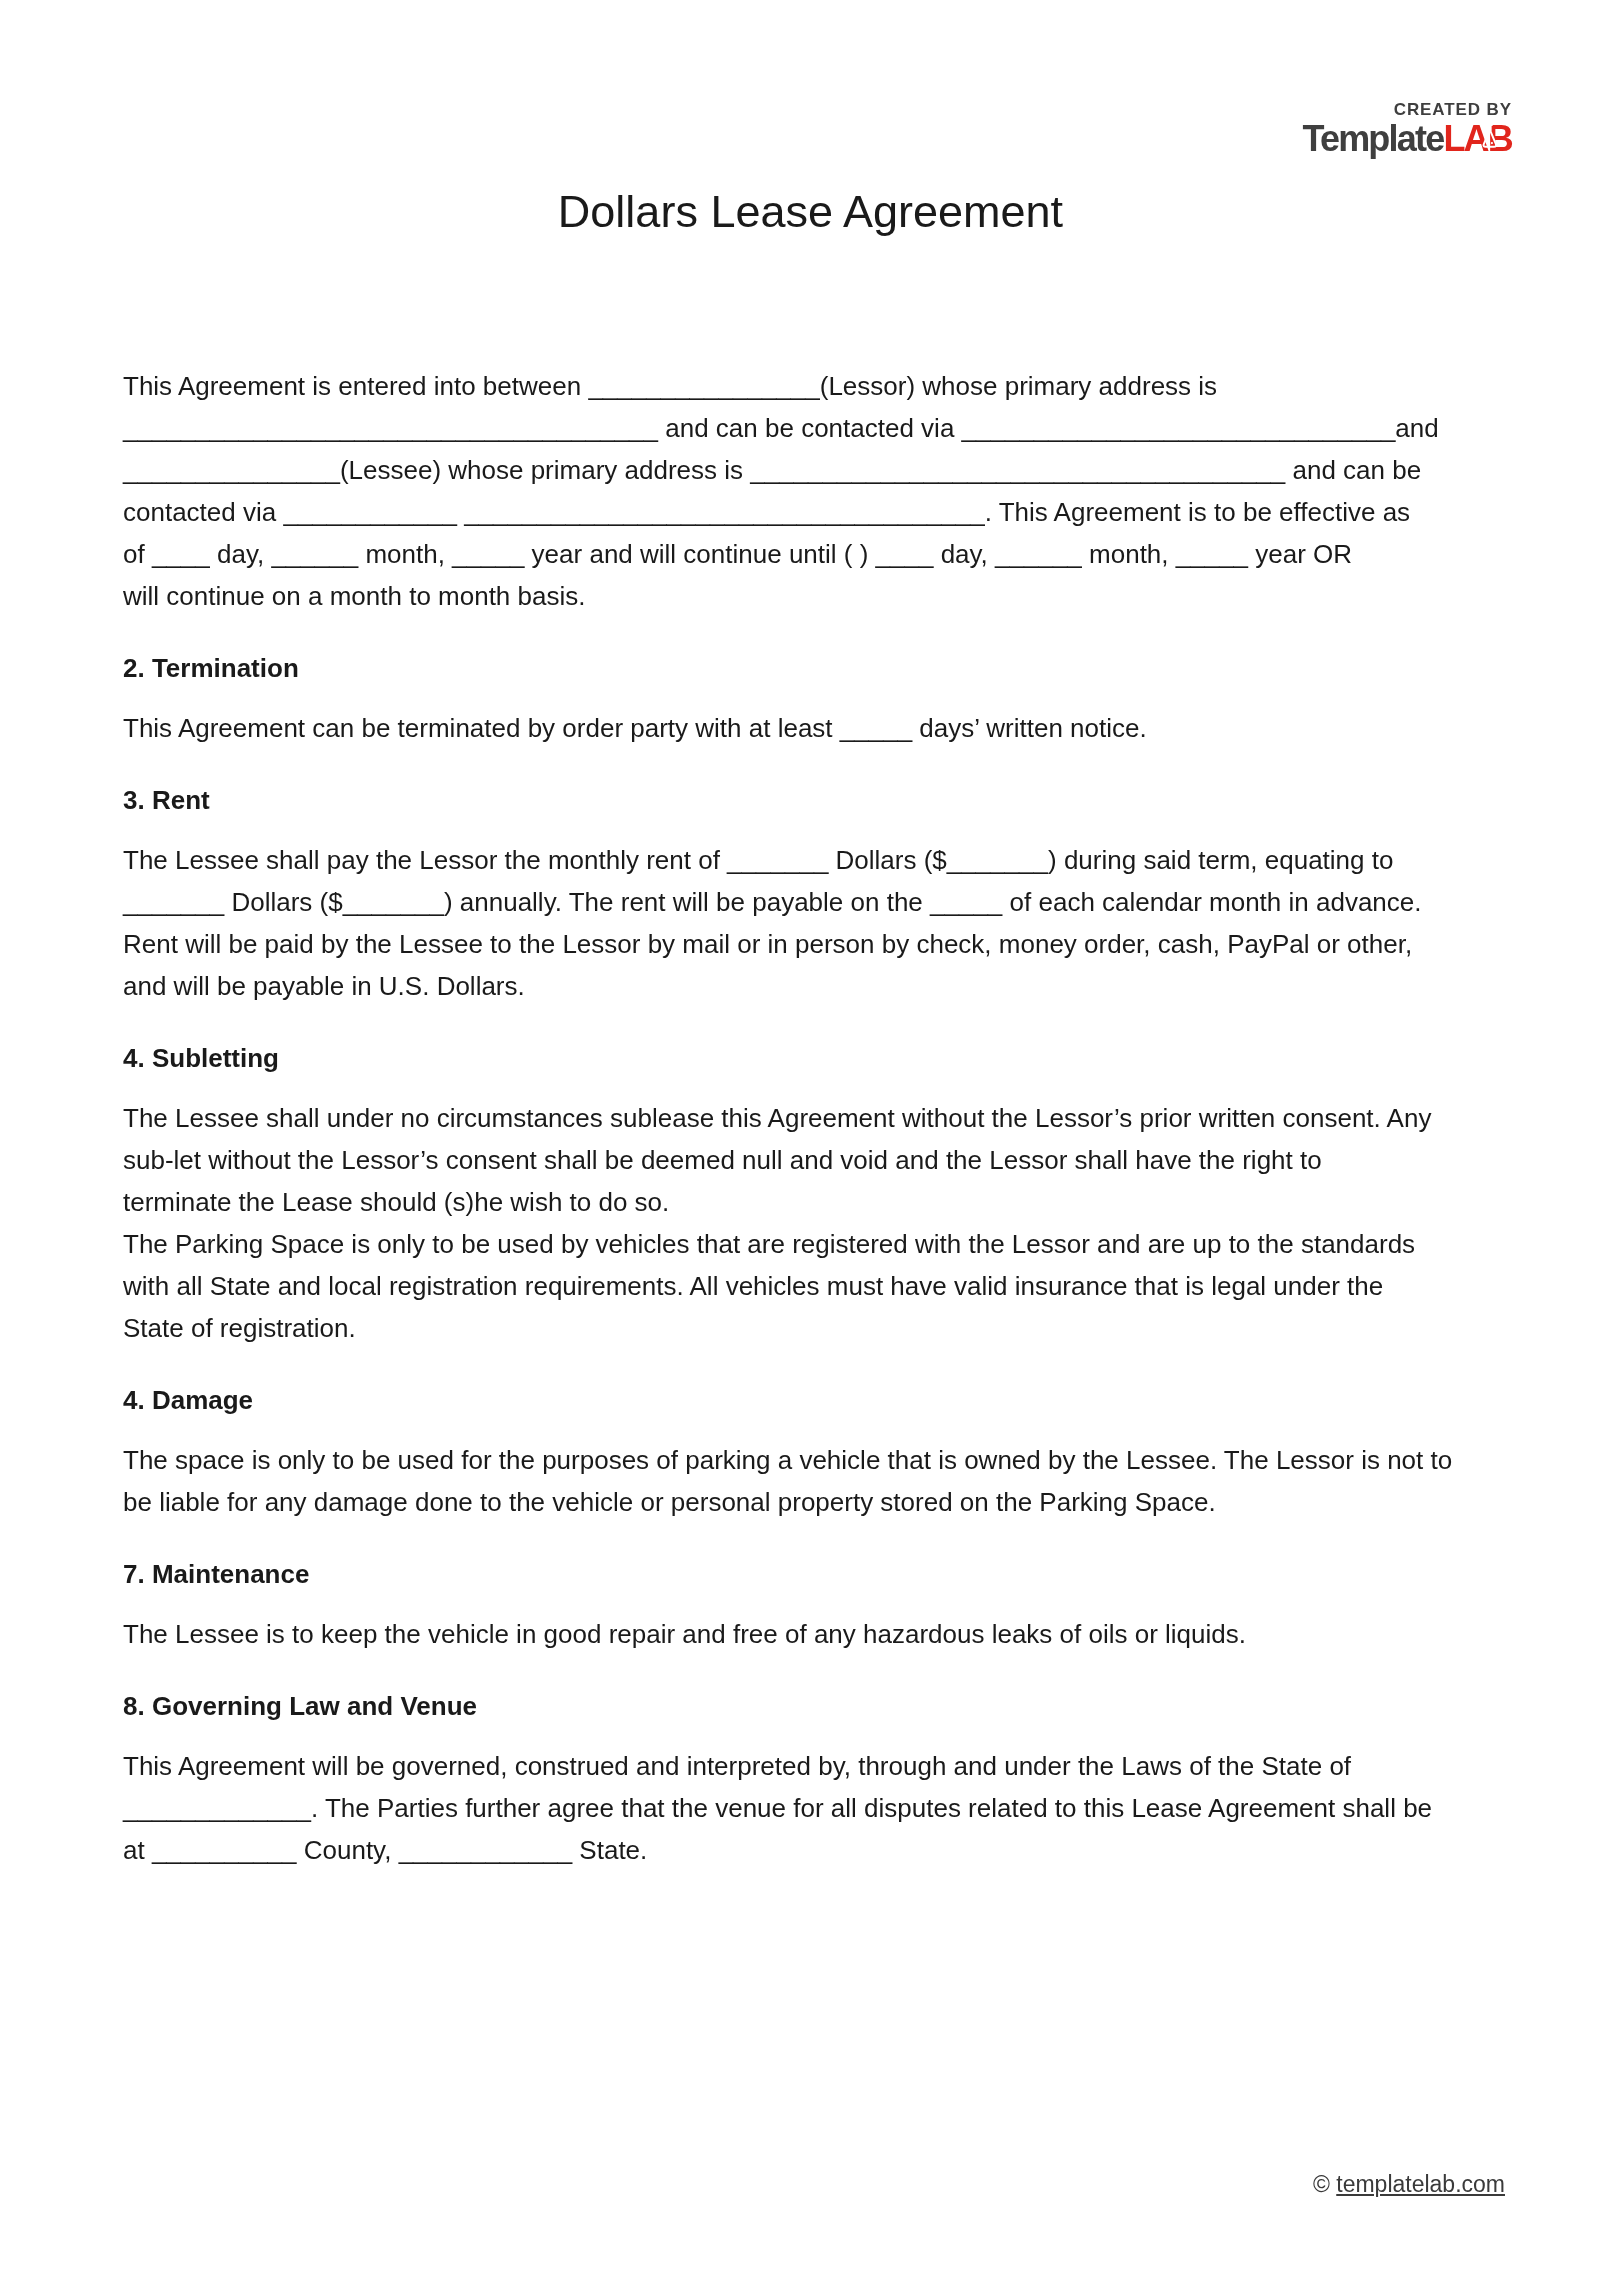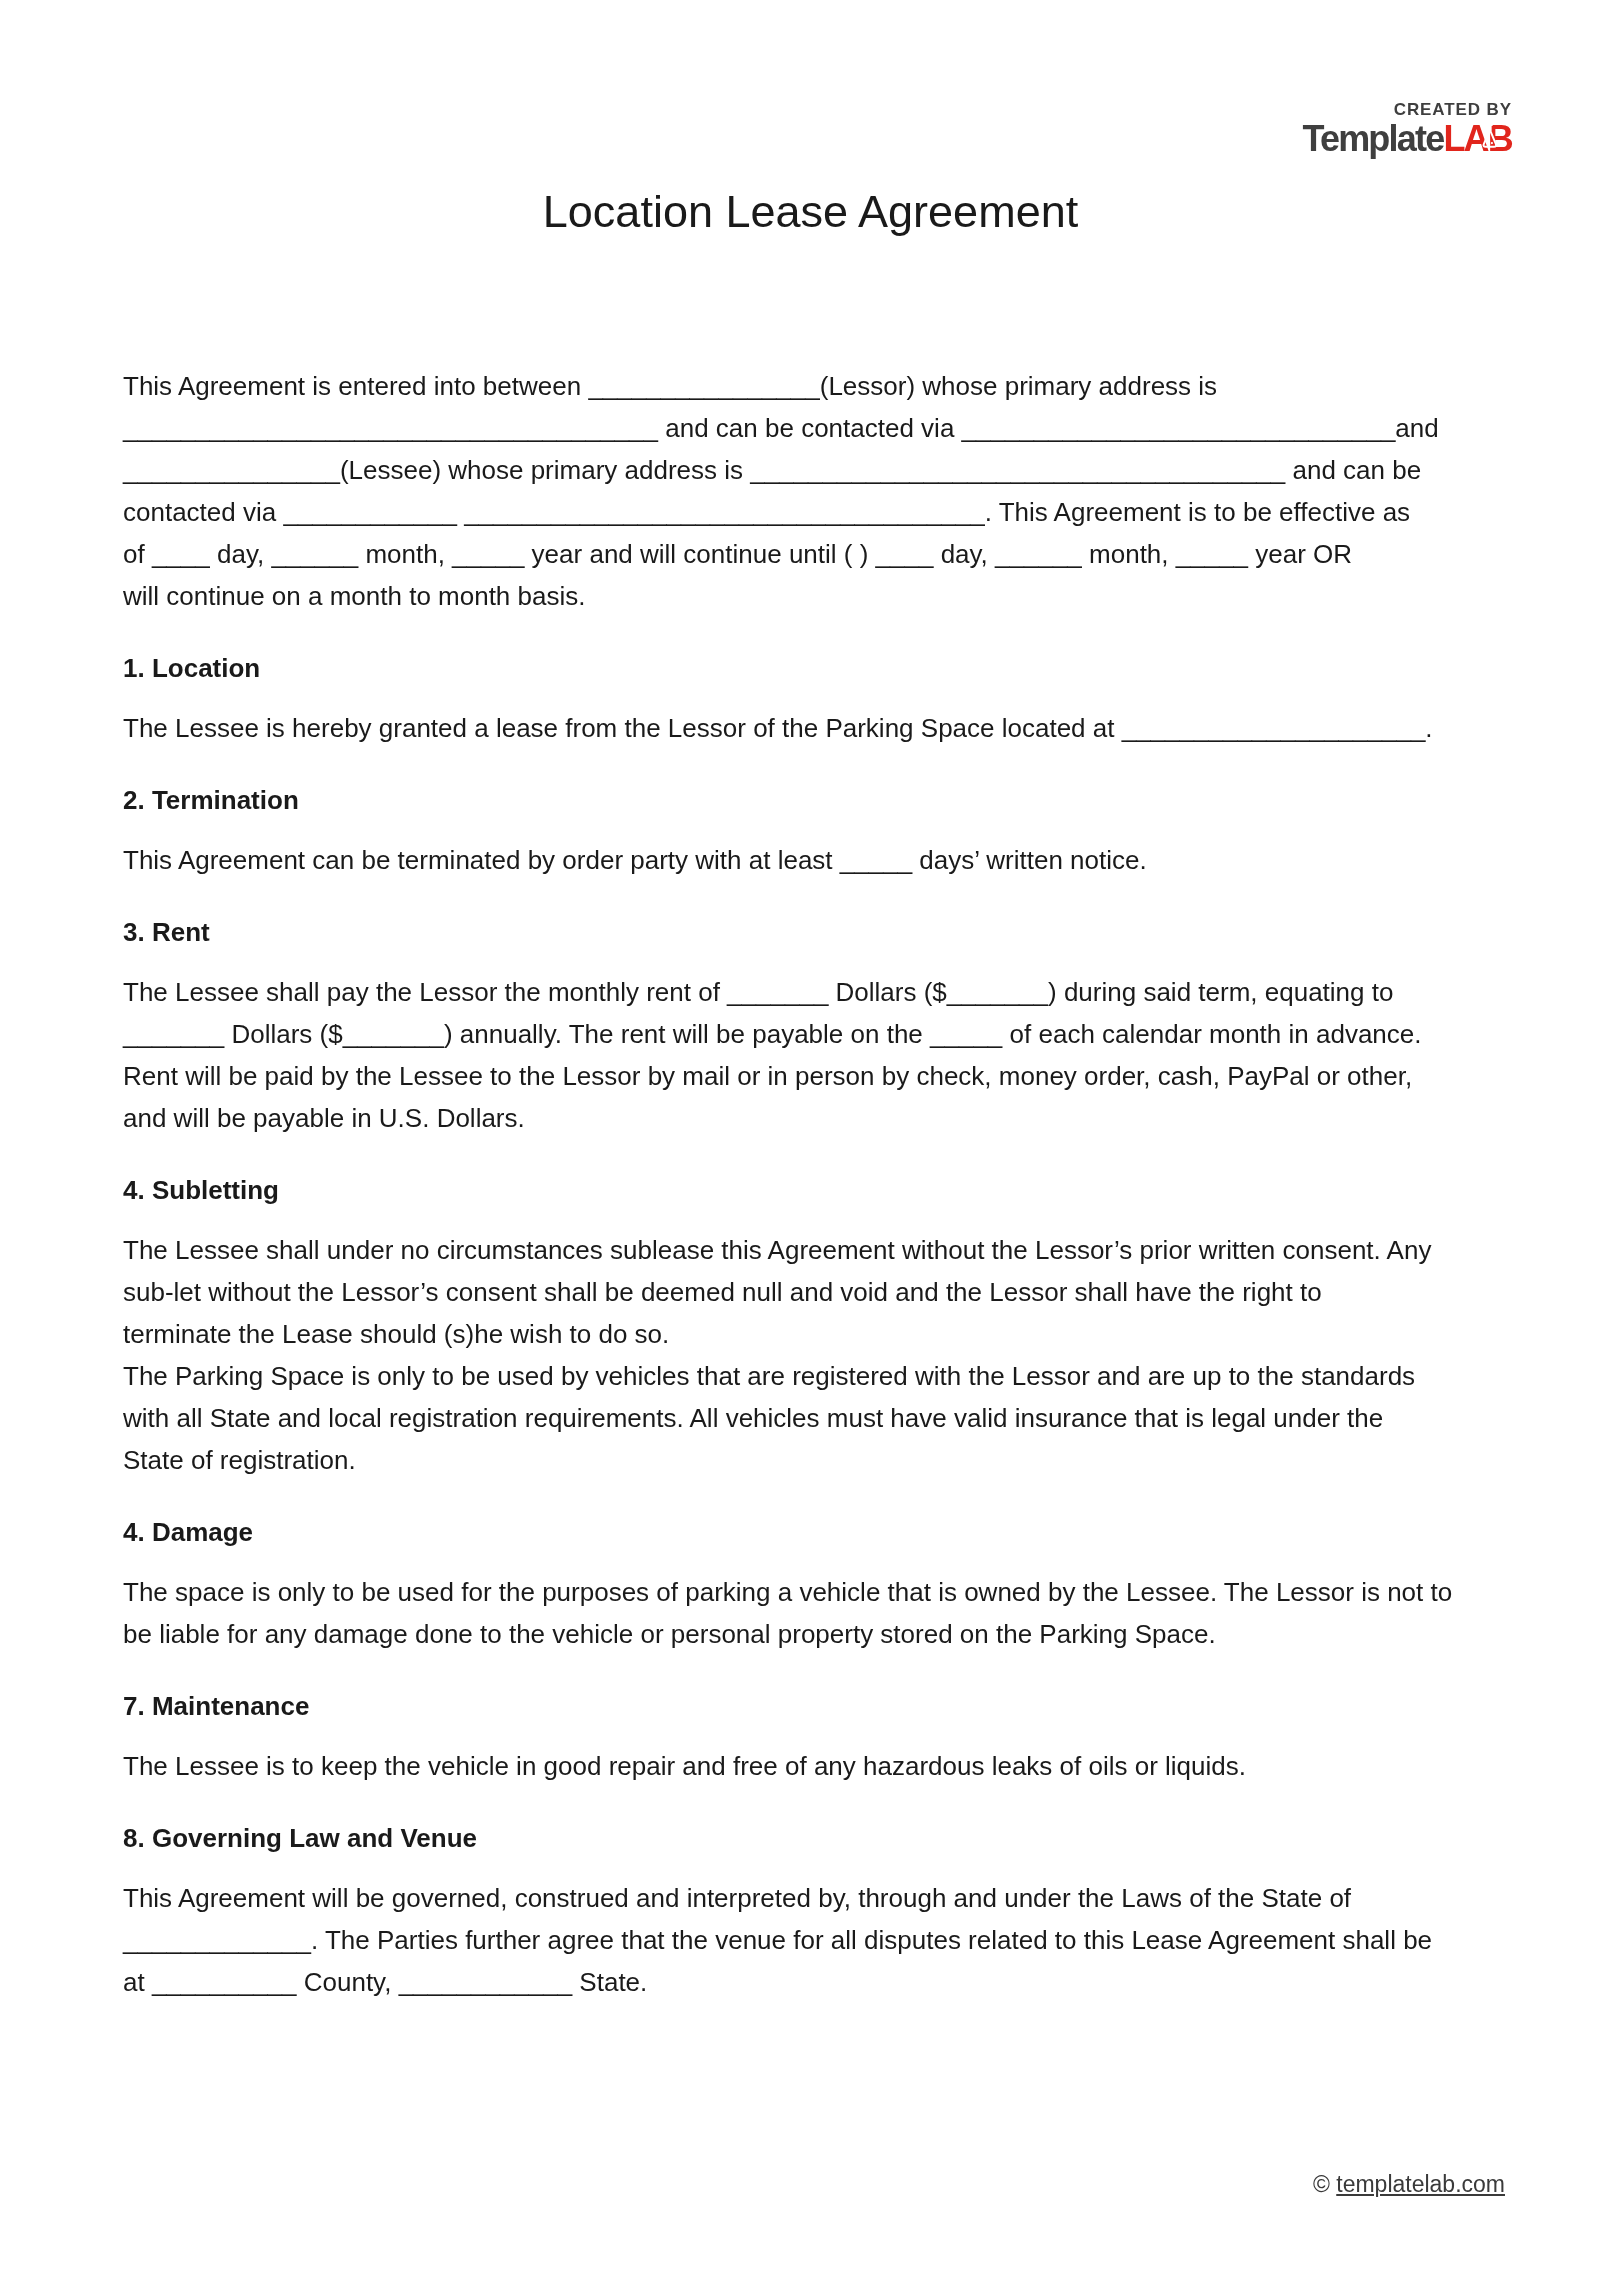--- a/index.html
+++ b/index.html
@@ -97,35 +97,31 @@
     <div class="brand">
       <span class="brand-dark">Template</span><span class="brand-red"><span>LAB</span><svg class="flask-icon" viewBox="0 0 24 32" xmlns="http://www.w3.org/2000/svg">
             <path d="M9.5 2 h5 M11 2 v8 L4.5 25.5 Q3.5 28.5 7 28.5 L17 28.5 Q20.5 28.5 19.5 25.5 L13 10 V2" fill="none" stroke="#ffffff" stroke-width="2.4" stroke-linecap="round" stroke-linejoin="round"></path>
             <circle cx="10" cy="21" r="1.4" fill="#ffffff"></circle>
             <circle cx="14.5" cy="24" r="1.4" fill="#ffffff"></circle>
             <circle cx="11.5" cy="25.5" r="1" fill="#ffffff"></circle>
           </svg></span>
     </div>
   </div>
 
-  <h1 class="doc-title">Location Lease Agreement</h1>
+  <h1 class="doc-title">Dollars Lease Agreement</h1>
 
   <div class="doc-body">
 
     <p class="para">This Agreement is entered into between ________________(Lessor) whose primary address is
 _____________________________________ and can be contacted via ______________________________and
 _______________(Lessee) whose primary address is _____________________________________ and can be
 contacted via ____________ ____________________________________. This Agreement is to be effective as
 of ____ day, ______ month, _____ year and will continue until ( ) ____ day, ______ month, _____ year OR
 will continue on a month to month basis.</p>
 
-    <section>
-      <h2 class="section-heading">1. Location</h2>
-      <p class="para">The Lessee is hereby granted a lease from the Lessor of the Parking Space located at _____________________.</p>
-    </section>
 
     <section>
       <h2 class="section-heading">2. Termination</h2>
       <p class="para">This Agreement can be terminated by order party with at least _____ days’ written notice.</p>
     </section>
 
     <section>
       <h2 class="section-heading">3. Rent</h2>
       <p class="para">The Lessee shall pay the Lessor the monthly rent of _______ Dollars ($_______) during said term, equating to
 _______ Dollars ($_______) annually. The rent will be payable on the _____ of each calendar month in advance.

